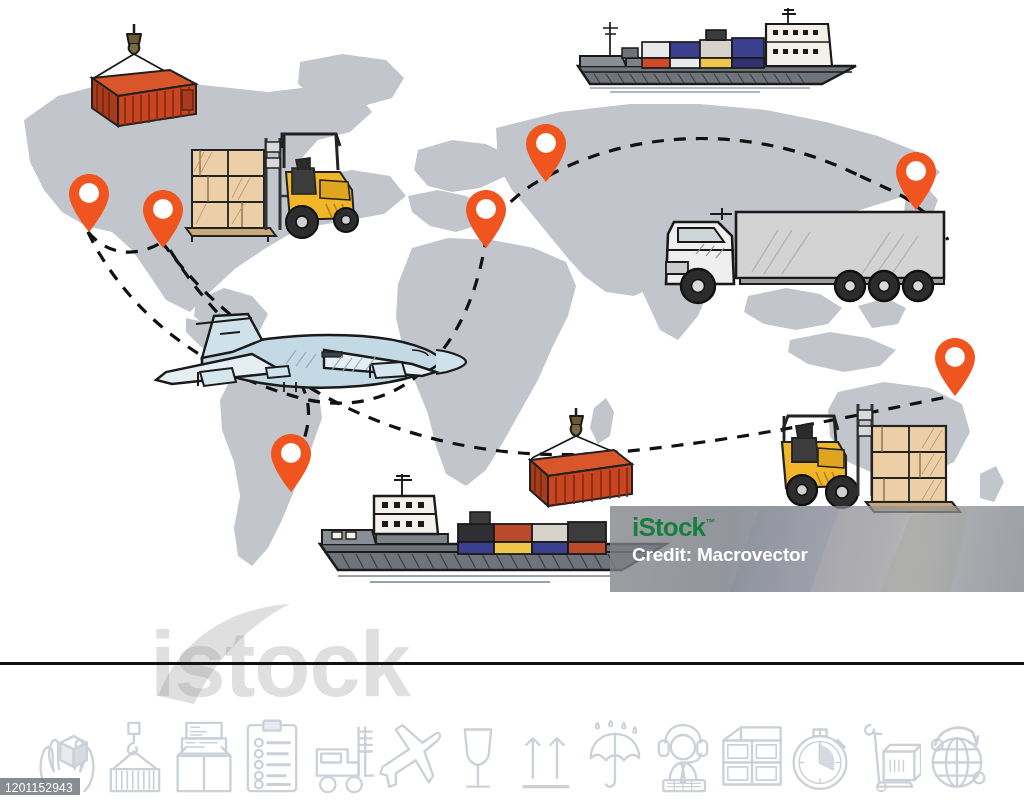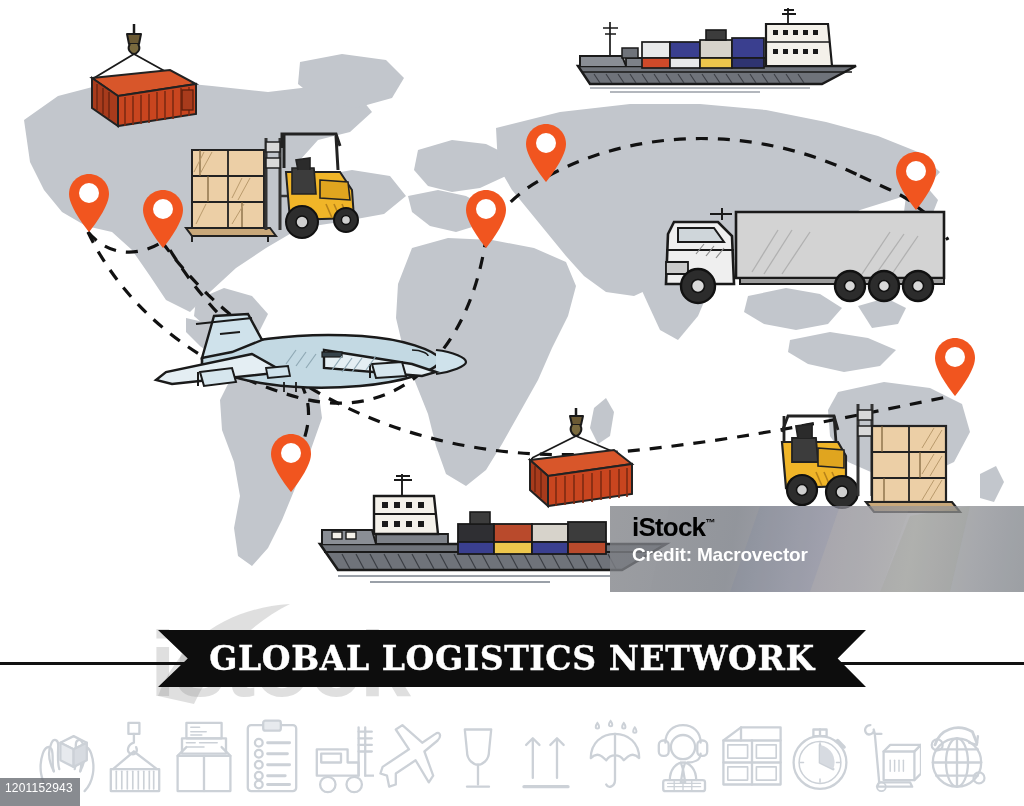--- a/index.html
+++ b/index.html
@@ -154,21 +154,21 @@
     overflow: hidden;
   }
   .wm-bar .facet {
     position: absolute;
     opacity: 0.33;
   }
   .wm-istock {
     position: absolute;
     left: 632px;
     top: 512px;
-    color: #000000;
+    color: #15803d;
     font-family: "Liberation Sans", sans-serif;
     font-weight: bold;
     font-size: 26px;
     letter-spacing: -0.8px;
   }
   .wm-tm {
     font-size: 10px;
     vertical-align: super;
     font-weight: bold;
   }
@@ -180,21 +180,21 @@
     font-family: "Liberation Sans", sans-serif;
     font-weight: bold;
     font-size: 19px;
     letter-spacing: -0.2px;
     text-align: center;
   }
   .wm-id {
     position: absolute;
     left: 0px;
     top: 778px;
-    padding: 3px 7px 11px 5px;
+    padding: 3px 7px 0 5px;
     background: rgba(110,114,120,0.82);
     color: #ffffff;
     font-family: "Liberation Sans", sans-serif;
     font-size: 12px;
     letter-spacing: 0.2px;
   }
 </style>
 </head>
 <body>
 
@@ -656,23 +656,20 @@
 
   <div class="wm-swoosh">
     <svg viewBox="0 0 300 110">
         <path d="M8,96 C30,40 78,8 140,4 C104,22 66,56 44,104 Z" fill="rgba(150,150,150,0.30)"></path>
       </svg>
   </div>
   <div class="wm-bigtext">istock</div>
 
   <div class="banner-zone">
     <div class="banner-rule"></div>
-    <div class="ribbon">
-      <span class="ribbon-title">GLOBAL LOGISTICS NETWORK</span>
-    </div>
   </div>
 
   <div class="icon-strip">
 
     <div class="strip-icon">
       <svg viewBox="0 0 60 70">
         <path d="M14,66 C6,58 4,44 8,32 C10,26 14,24 16,28 C18,33 16,42 18,48"></path>
         <path d="M18,48 C14,40 12,30 16,22 C18,18 22,19 22,24 C22,31 21,40 23,46"></path>
         <path d="M46,66 C54,58 56,44 52,32 C50,26 46,24 44,28 C42,33 44,42 42,48"></path>
         <path d="M42,48 C46,40 48,30 44,22 C42,18 38,19 38,24 C38,31 39,40 37,46"></path>

